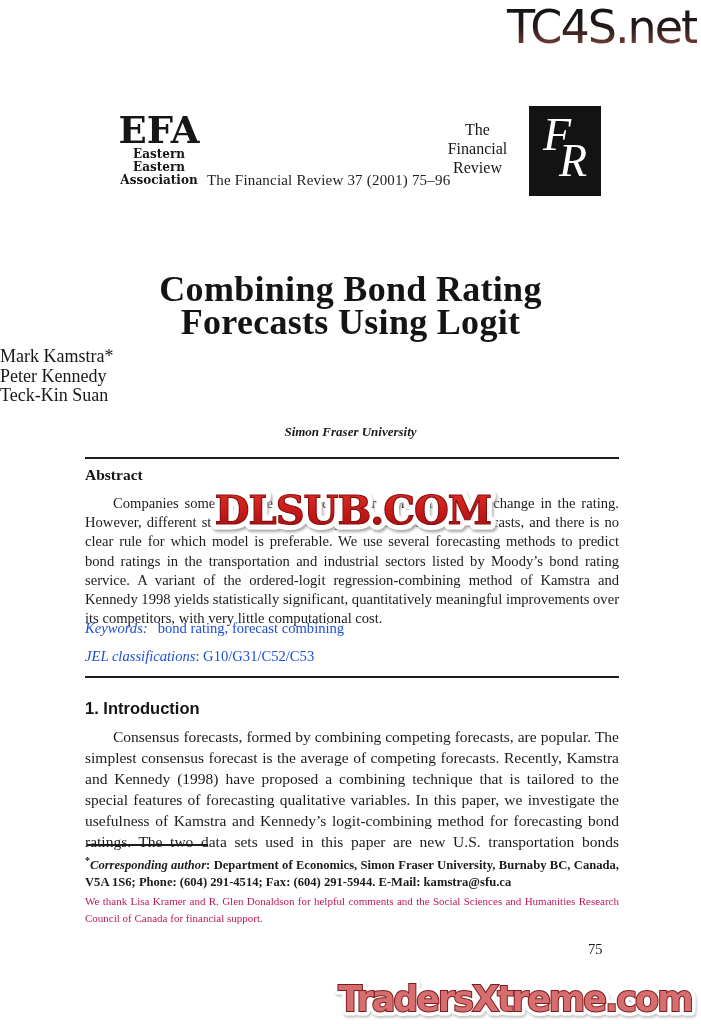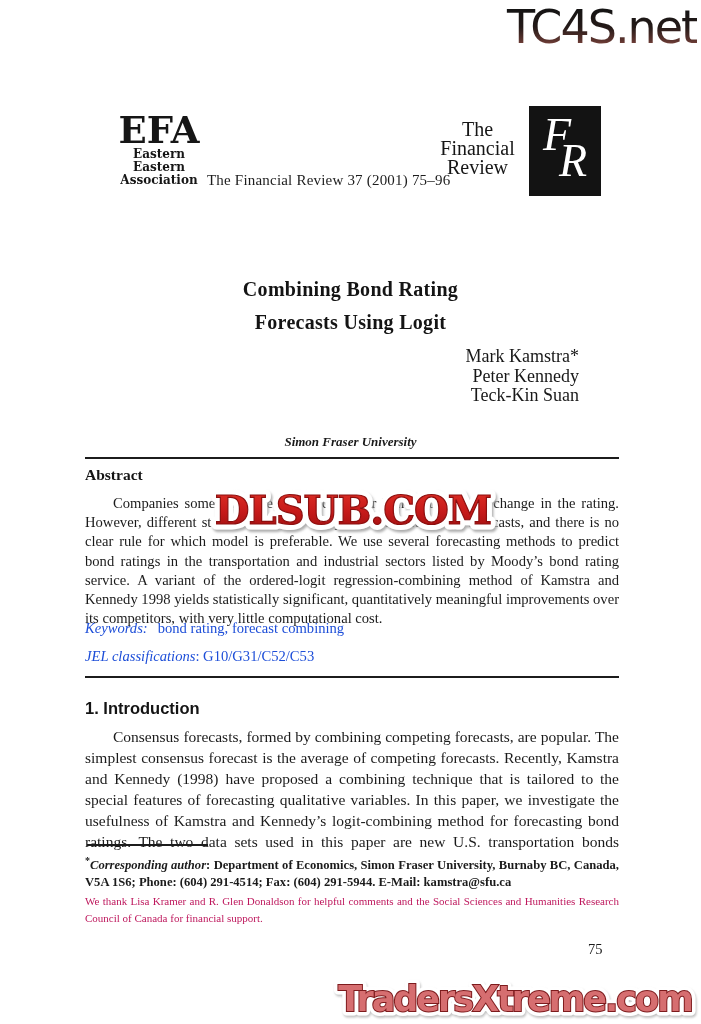--- a/index.html
+++ b/index.html
@@ -43,45 +43,45 @@
   .efa-sub {
     font-family: "DejaVu Serif", serif; font-weight: bold;
     font-size: 12px; line-height: 13px; color: #161616;
   }
   .citation {
     position: absolute; left: 207px; top: 172px;
     font-size: 15px; color: #1d1d1d; letter-spacing: 0.2px;
   }
   .journal-name {
     position: absolute; left: 425px; top: 120px; width: 105px;
-    text-align: center; font-size: 20px; line-height: 19px; color: #161616;
+    text-align: center; font-size: 16px; line-height: 19px; color: #161616;
   }
   .fr-box {
     position: absolute; left: 529px; top: 106px; width: 72px; height: 90px;
     background: #131313;
   }
   .fr-f, .fr-r {
     position: absolute; color: #ffffff; font-family: "Liberation Serif", serif;
     font-style: italic; font-size: 46px; line-height: 1;
   }
   .fr-f { left: 14px; top: 6px; }
   .fr-r { left: 30px; top: 32px; }
 
   
   .title {
     position: absolute; left: 0; top: 273px; width: 701px;
-    text-align: center; font-weight: bold; font-size: 20px; line-height: 33px;
+    text-align: center; font-weight: bold; font-size: 36px; line-height: 33px;
     color: #141414; letter-spacing: 0.3px;
   }
   .authors {
     position: absolute; left: 0; top: 347px; width: 579px;
-    text-align: right; font-size: 18px; line-height: 19.5px; color: #181818;
+    text-align: left; font-size: 18px; line-height: 19.5px; color: #181818;
   }
   .affiliation {
-    position: absolute; left: 0; top: 434px; width: 701px;
+    position: absolute; left: 0; top: 424px; width: 701px;
     text-align: center; font-weight: bold; font-style: italic;
     font-size: 13px; color: #1a1a1a;
   }
 
   
   .rule { position: absolute; left: 85px; width: 534px; height: 2px; background: #1c1c1c; }
   .rule-1 { top: 457px; }
   .rule-2 { top: 676px; }
   .rule-foot { position: absolute; left: 87px; top: 844px; width: 121px; height: 2px; background: #1c1c1c; }
 

